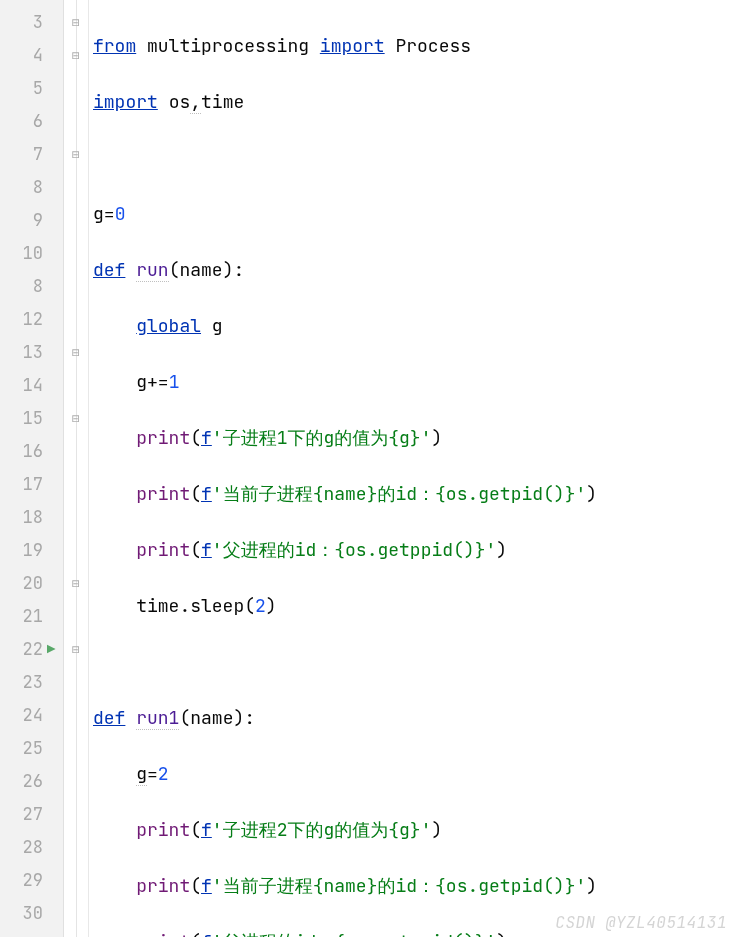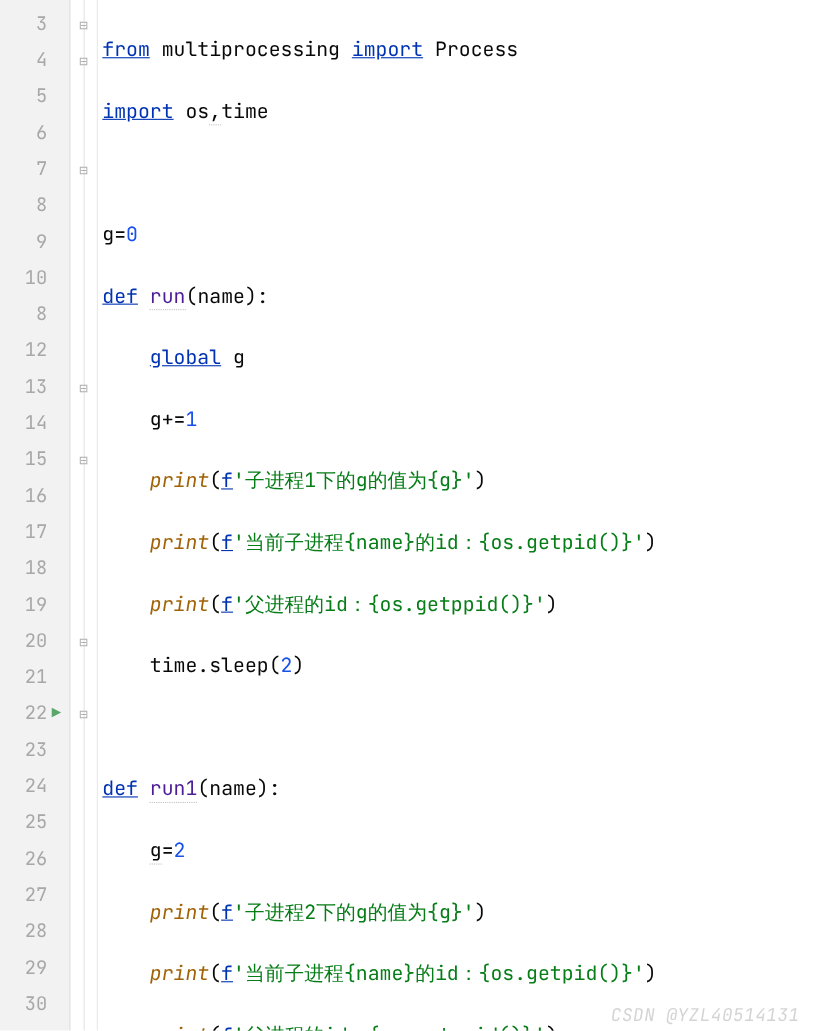--- a/index.html
+++ b/index.html
@@ -66,21 +66,21 @@
     white-space: pre;
   }
   .code .line {
     height: 33px;
     line-height: 33px;
   }
   .kw { color: #0033b3; text-decoration: underline; }
   .fn { color: #4c1d95; }
   .num { color: #1750eb; }
   .str { color: #067d17; }
-  .builtin { color: #a16207; font-style: italic; }
+  .builtin { color: #701a75; }
   .dotted {
     border-bottom: 1px dotted #c0c0c0;
     padding-bottom: 0px;
   }
   .play-triangle {
     position: absolute;
     left: 47px;
     color: #59a869;
     font-size: 14px;
   }

